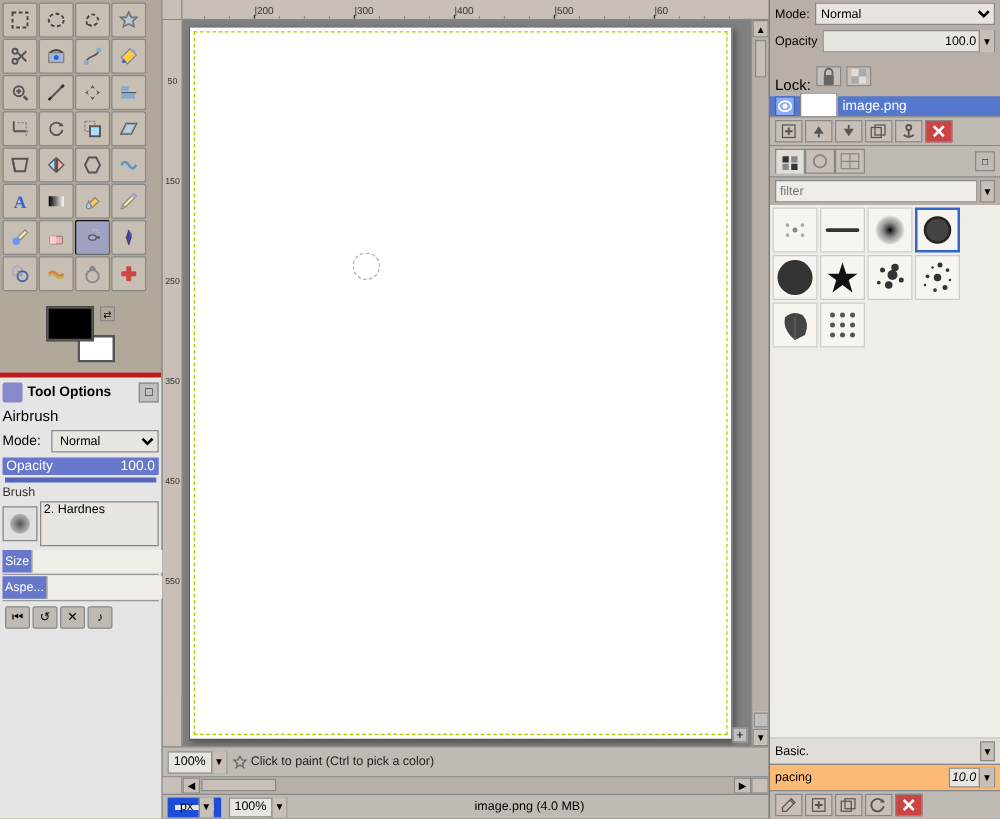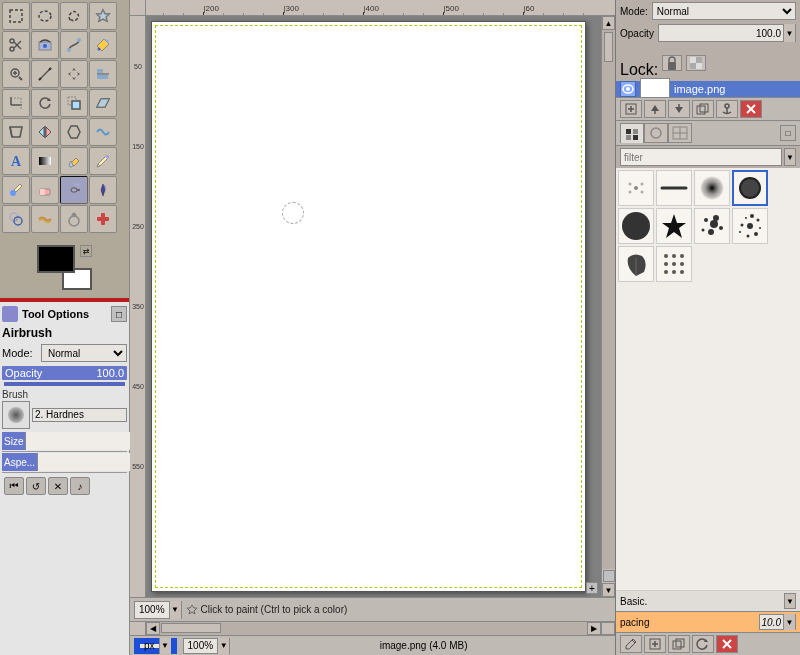--- a/index.html
+++ b/index.html
@@ -103,21 +103,21 @@
       background: #c0c0c0;
       border: 1px solid #888;
       display: flex;
       align-items: center;
       justify-content: center;
       cursor: pointer;
       font-size: 10px;
     }
 
     .tool-name {
-      font-weight: bold;
+      font-weight: normal;
       font-size: 12px;
       padding: 2px 0;
     }
 
     .mode-row {
       display: flex;
       align-items: center;
       gap: 4px;
       padding: 2px 0;
     }
@@ -197,21 +197,21 @@
 
     .brush-preview-inner {
       width: 16px;
       height: 16px;
       border-radius: 50%;
       background: radial-gradient(circle, #555 0%, #aaa 60%, transparent 100%);
     }
 
     .brush-name-field {
       flex: 1;
-      height: 14px;
+      height: 36px;
       font-size: 10px;
       background: #e8e4e0;
       border: 1px solid #888;
       padding: 0 2px;
       overflow: hidden;
     }
 
     .param-row {
       display: flex;
       align-items: center;
@@ -460,21 +460,21 @@
     }
 
     .lock-row {
       display: flex;
       align-items: center;
       padding: 2px 4px;
       gap: 4px;
     }
 
     .lock-label {
-      font-size: 16px;
+      font-size: 12px;
       margin-top: 15px;
     }
 
     .lock-btn {
       width: 20px;
       height: 16px;
       background: #c8c0b8;
       border: 1px solid #888;
       display: flex;
       align-items: center;

